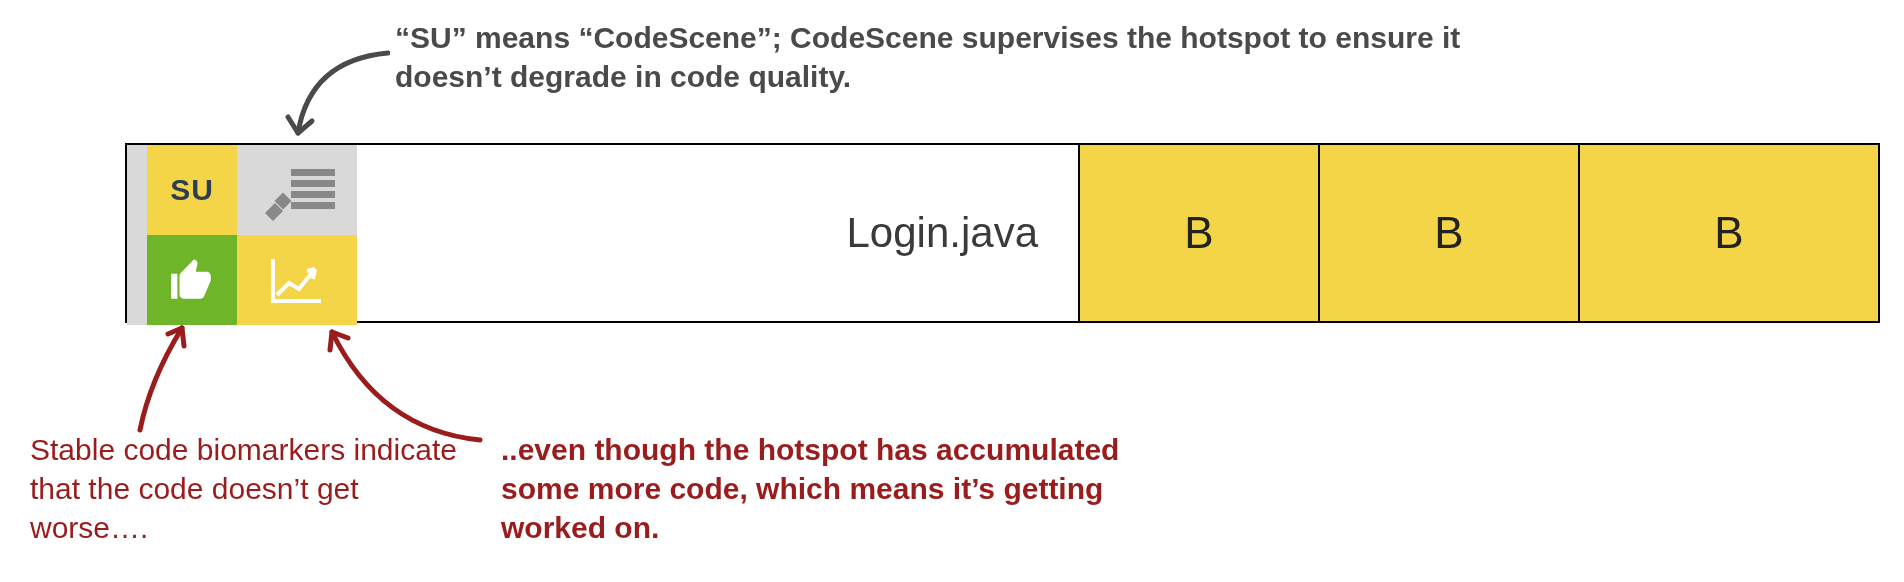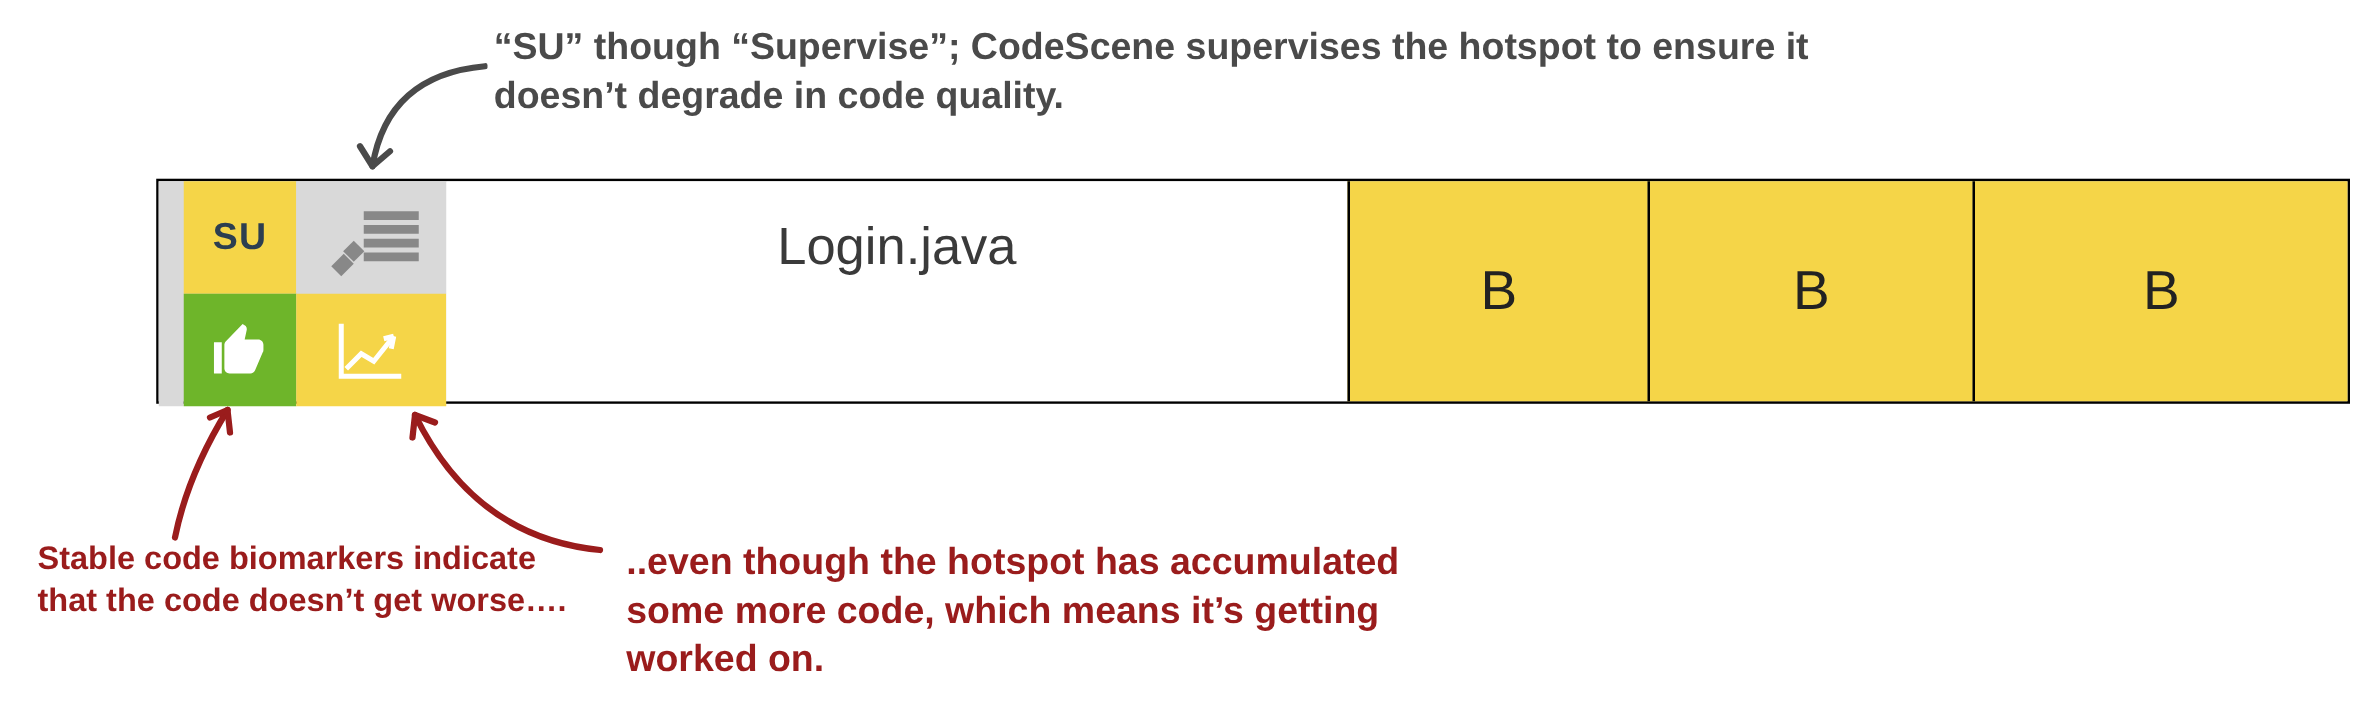--- a/index.html
+++ b/index.html
@@ -73,21 +73,21 @@
     .tile-chart {
       grid-column: 3; grid-row: 2;
       background: #f5d548;
       display: flex; align-items: center; justify-content: center;
     }
     .file-info {
       flex: 1;
       background: #fff;
       padding: 28px 40px;
       display: flex;
-      flex-direction: row;
+      flex-direction: column;
       justify-content: center;
       gap: 8px;
     }
     .file-name {
       font-size: 42px;
       color: #3a3a3a;
       font-weight: 400;
     }
     .file-path {
       font-size: 28px;
@@ -105,22 +105,22 @@
       color: #222;
     }
     .g1 { width: 240px; }
     .g2 { width: 260px; }
     .g3 { width: 300px; }
     .annotation-bottom-left {
       position: absolute;
       left: 30px;
       top: 430px;
       width: 440px;
-      font-size: 26px;
-      font-weight: 700;
+      font-size: 30px;
+      font-weight: 400;
       color: #9a1c1c;
       line-height: 1.3;
     }
     .annotation-bottom-right {
       position: absolute;
       left: 485px;
       top: 430px;
       width: 650px;
       font-size: 30px;
       font-weight: 700;
@@ -139,21 +139,21 @@
       position: absolute;
       left: 320px;
       top: 320px;
       width: 170px;
       height: 130px;
     }
   </style>
 </head>
 <body>
 
-<div class="annotation-top">“SU” though “Supervise”; CodeScene supervises the hotspot to ensure it doesn’t degrade in code quality.</div>
+<div class="annotation-top">“SU” means “CodeScene”; CodeScene supervises the hotspot to ensure it doesn’t degrade in code quality.</div>
 
 <svg class="arrow-top" viewBox="0 0 110 100">
   <path d="M 108 8 Q 30 15 18 88" stroke="#4a4a4a" stroke-width="5" fill="none" stroke-linecap="round"></path>
   <path d="M 18 88 L 8 72 M 18 88 L 32 76" stroke="#4a4a4a" stroke-width="5" fill="none" stroke-linecap="round"></path>
 </svg>
 
 <div class="row-container">
   <div class="tiles">
     <div class="tile-gutter"></div>
     <div class="tile-su">SU</div>

